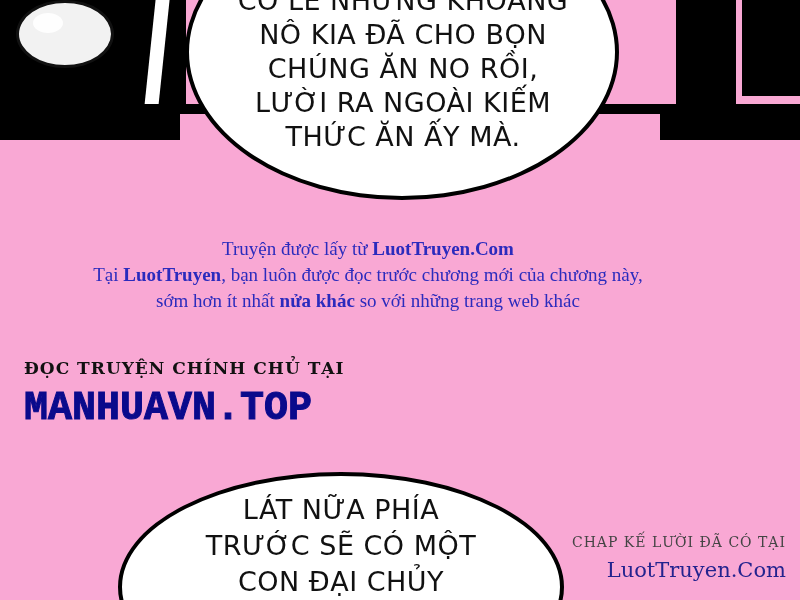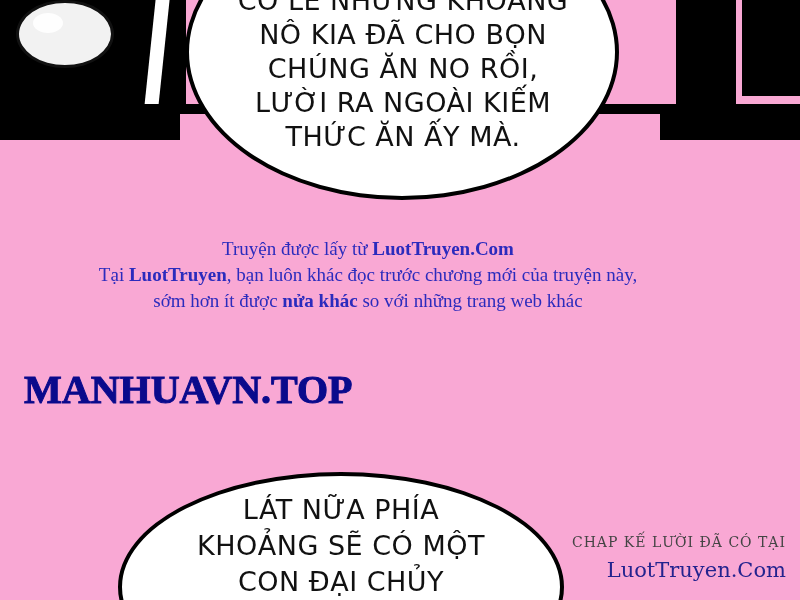--- a/index.html
+++ b/index.html
@@ -170,21 +170,21 @@
   .wm-top {
     font-family: "DejaVu Serif", serif;
     font-weight: bold;
     font-size: 17px;
     letter-spacing: 1px;
     color: #111111;
     white-space: nowrap;
   }
   .wm-main {
     margin-top: 8px;
-    font-family: Liberation Serif, serif;
+    font-family: Liberation Mono, monospace;
     font-weight: bold;
     font-size: 40px;
     letter-spacing: 0px;
     color: #0a0a8c;
     -webkit-text-stroke: 1px #0a0a8c;
     white-space: nowrap;
   }
 
   
   .bubble-bottom {
@@ -258,34 +258,35 @@
 NÔ KIA ĐÃ CHO BỌN
 CHÚNG ĂN NO RỒI,
 LƯỜI RA NGOÀI KIẾM
 THỨC ĂN ẤY MÀ.</div>
 
   <div class="promo">
     <div class="line">
       <span>Truyện được lấy từ </span><b>LuotTruyen.Com</b>
     </div>
     <div class="line">
-      <span>Tại </span><b>LuotTruyen</b><span>, bạn luôn khác đọc trước chương mới của truyện này,</span>
+      <span>Tại </span><b>LuotTruyen</b><span>, bạn luôn được đọc trước chương mới của chương này,</span>
     </div>
     <div class="line">
-      <span>sớm hơn ít được </span><b>nửa khác</b><span> so với những trang web khác</span>
+      <span>sớm hơn ít nhất </span><b>nửa khác</b><span> so với những trang web khác</span>
     </div>
   </div>
 
   <div class="wm">
+    <div class="wm-top">ĐỌC TRUYỆN CHÍNH CHỦ TẠI</div>
     <div class="wm-main">MANHUAVN.TOP</div>
   </div>
 
   <div class="bubble-bottom"></div>
   <div class="bubble-bottom-text">LÁT NỮA PHÍA
-KHOẢNG SẼ CÓ MỘT
+TRƯỚC SẼ CÓ MỘT
 CON ĐẠI CHỦY</div>
 
   <div class="credit">
     <div class="credit-line">CHAP KẾ LƯỜI ĐÃ CÓ TẠI</div>
     <div class="credit-site">LuotTruyen.Com</div>
   </div>
 
 </div>
 
 </body></html>

